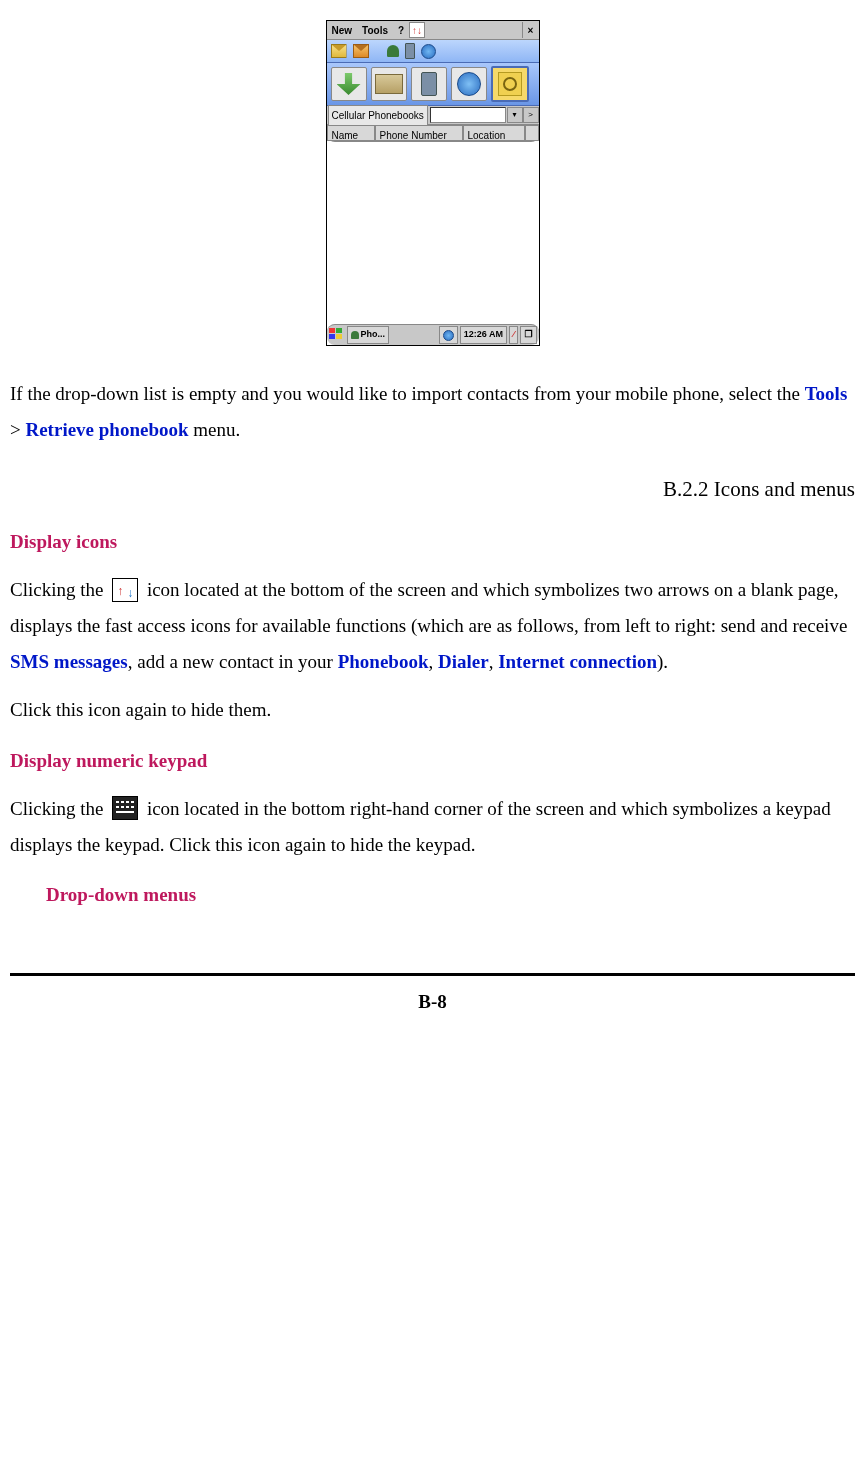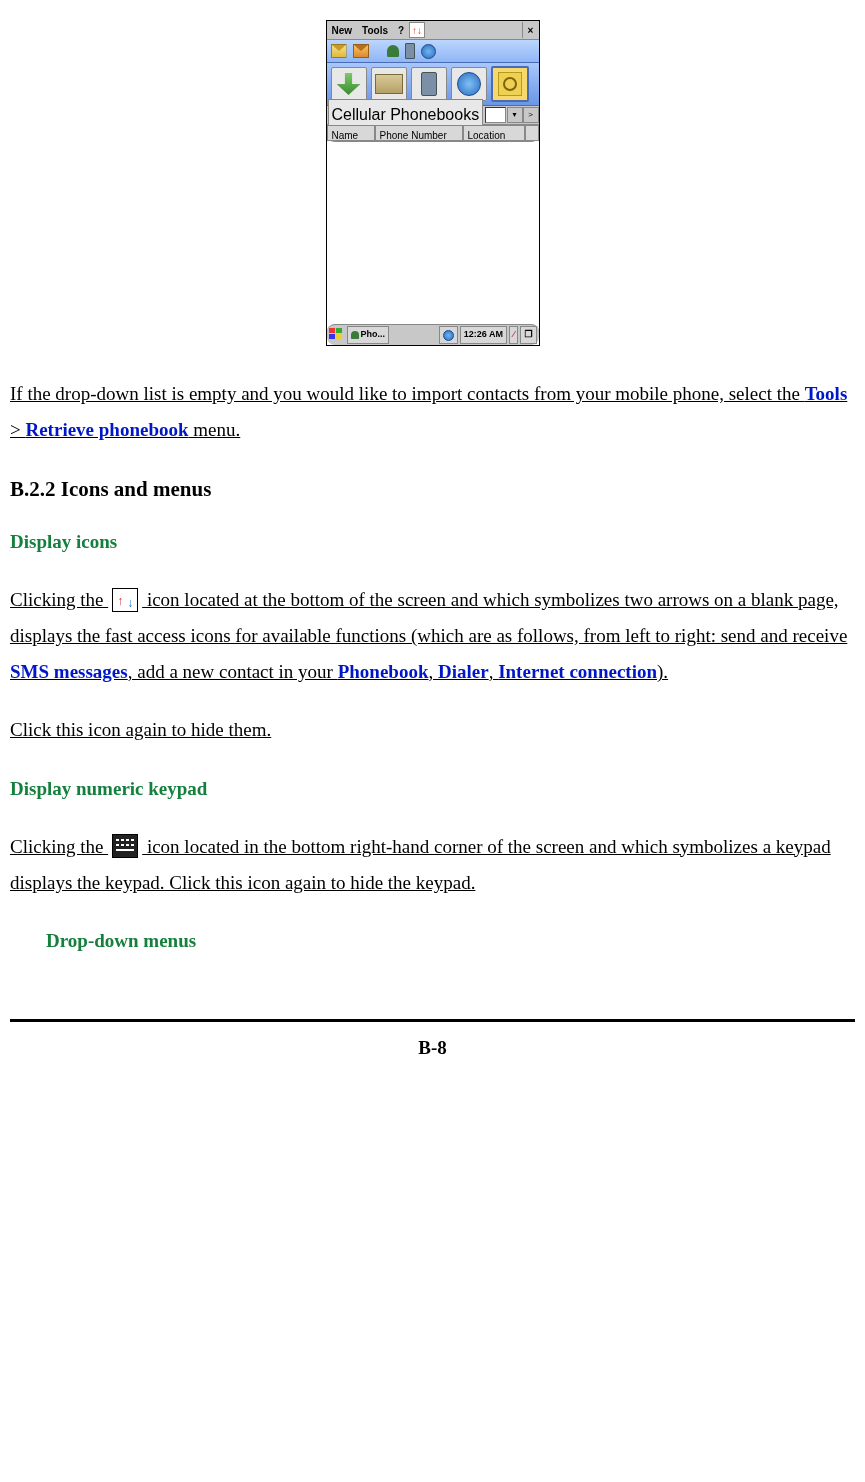--- a/index.html
+++ b/index.html
@@ -74,21 +74,21 @@
   display: flex;
   align-items: center;
   background: #c8c8c8;
   border-bottom: 1px solid #888;
   height: 18px;
 }
 .pda-dropdownrow .lbl {
   background: #e8e8e8;
   border: 1px solid #888;
   padding: 0 3px;
-  font-size: 16px;
+  font-size: 10px;
   margin: 1px;
 }
 .pda-dropdownrow .dd {
   flex: 1;
   background: #fff;
   border: 1px inset #888;
   height: 14px;
   margin: 1px;
 }
 .pda-dropdownrow .ddbtn {
@@ -153,28 +153,29 @@
 
 .bi { width:24px; height:22px; }
 .bi-download { background: linear-gradient(#7cc96b,#3a8a30); clip-path: polygon(35% 0,65% 0,65% 50%,100% 50%,50% 100%,0 50%,35% 50%);}
 .bi-box { width:26px;height:18px; background: linear-gradient(#d8c99a,#b6a066); border:1px solid #7a6a3c;}
 .bi-phone { width:14px;height:22px; background:#7b8fa6; border:1px solid #455; border-radius:2px;}
 .bi-globe { width:22px;height:22px; border-radius:50%; background: radial-gradient(#7fc0f5,#2a6cc0); border:1px solid #1a4a8a;}
 .bi-book { width:22px;height:22px; background:#f0d050; border:1px solid #b59a20; position:relative;}
 .bi-book::after{content:"";position:absolute;left:4px;top:4px;width:10px;height:10px;border:2px solid #7a6510;border-radius:50%;}
 
 
-.para { margin: 22px 0; text-decoration: underline; }
+.para { margin: 12px 0; }
 .bold-link { color: #0017c8; font-weight: bold; }
 h2.section {
   font-size: 21px;
-  font-weight: bold;
+  font-weight: normal;
   margin: 22px 0 14px 0;
-}
-.subh { color: #15803d; font-weight: bold; margin: 14px 0 4px 0; font-size: 19px;}
+  text-align: right;
+}
+.subh { color: #be185d; font-weight: bold; margin: 14px 0 4px 0; font-size: 19px;}
 .indent { margin-left: 36px; }
 .inline-iconbox {
   display: inline-block;
   vertical-align: middle;
   width: 24px; height: 22px;
   border: 1px solid #000;
   background: #fff;
   margin: 0 4px 4px 4px;
   position: relative;
 }

